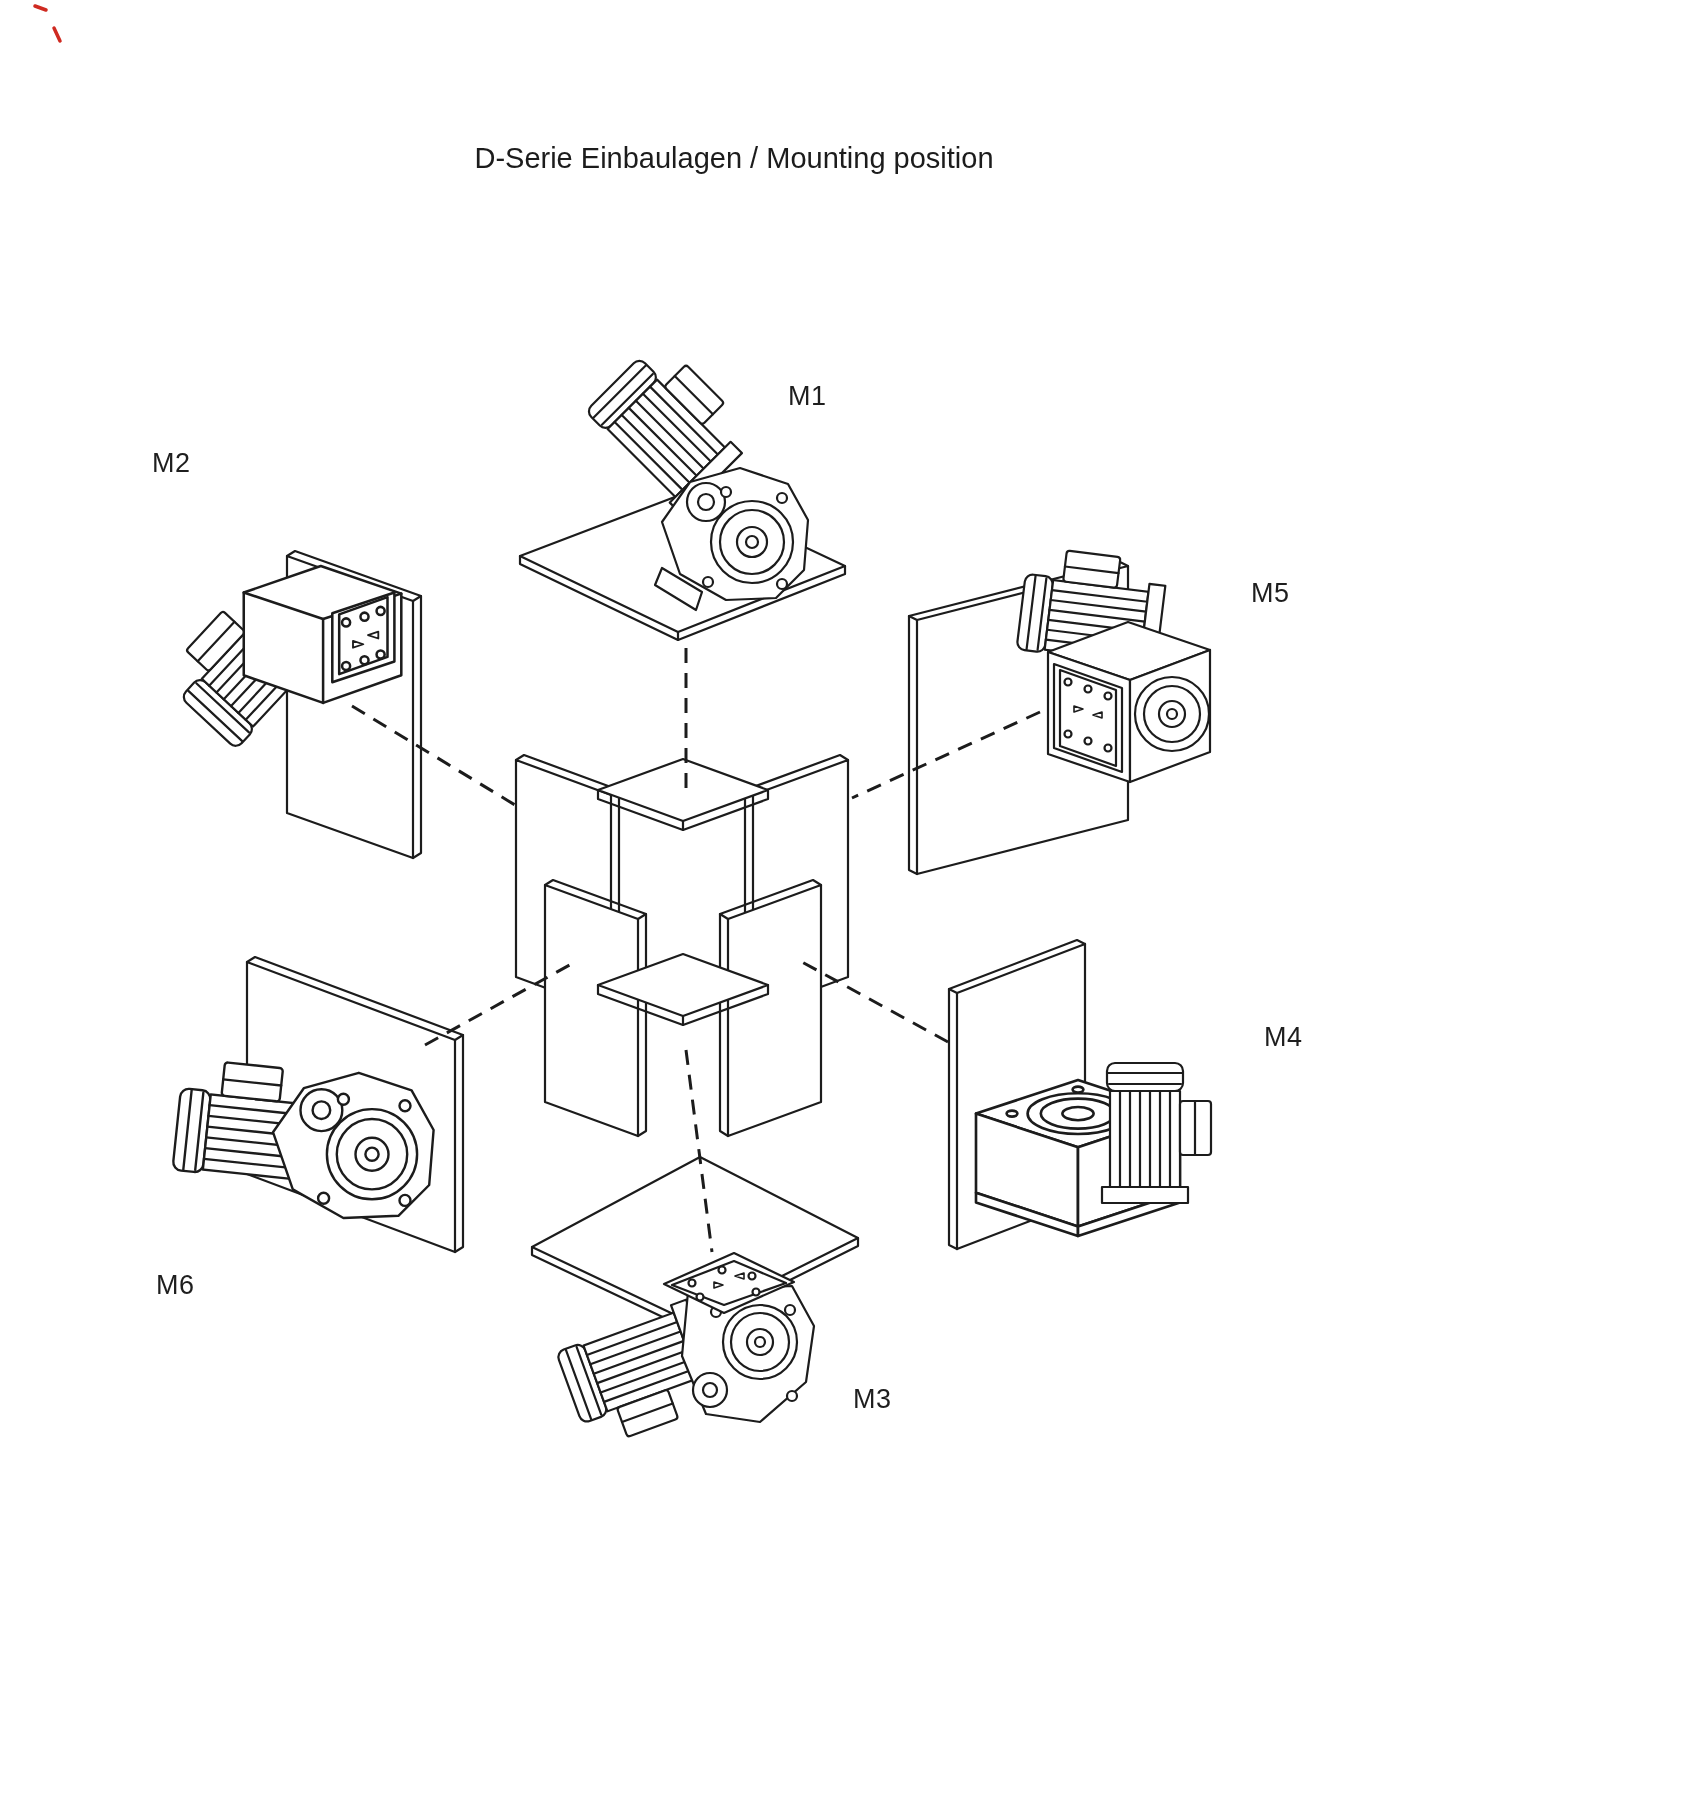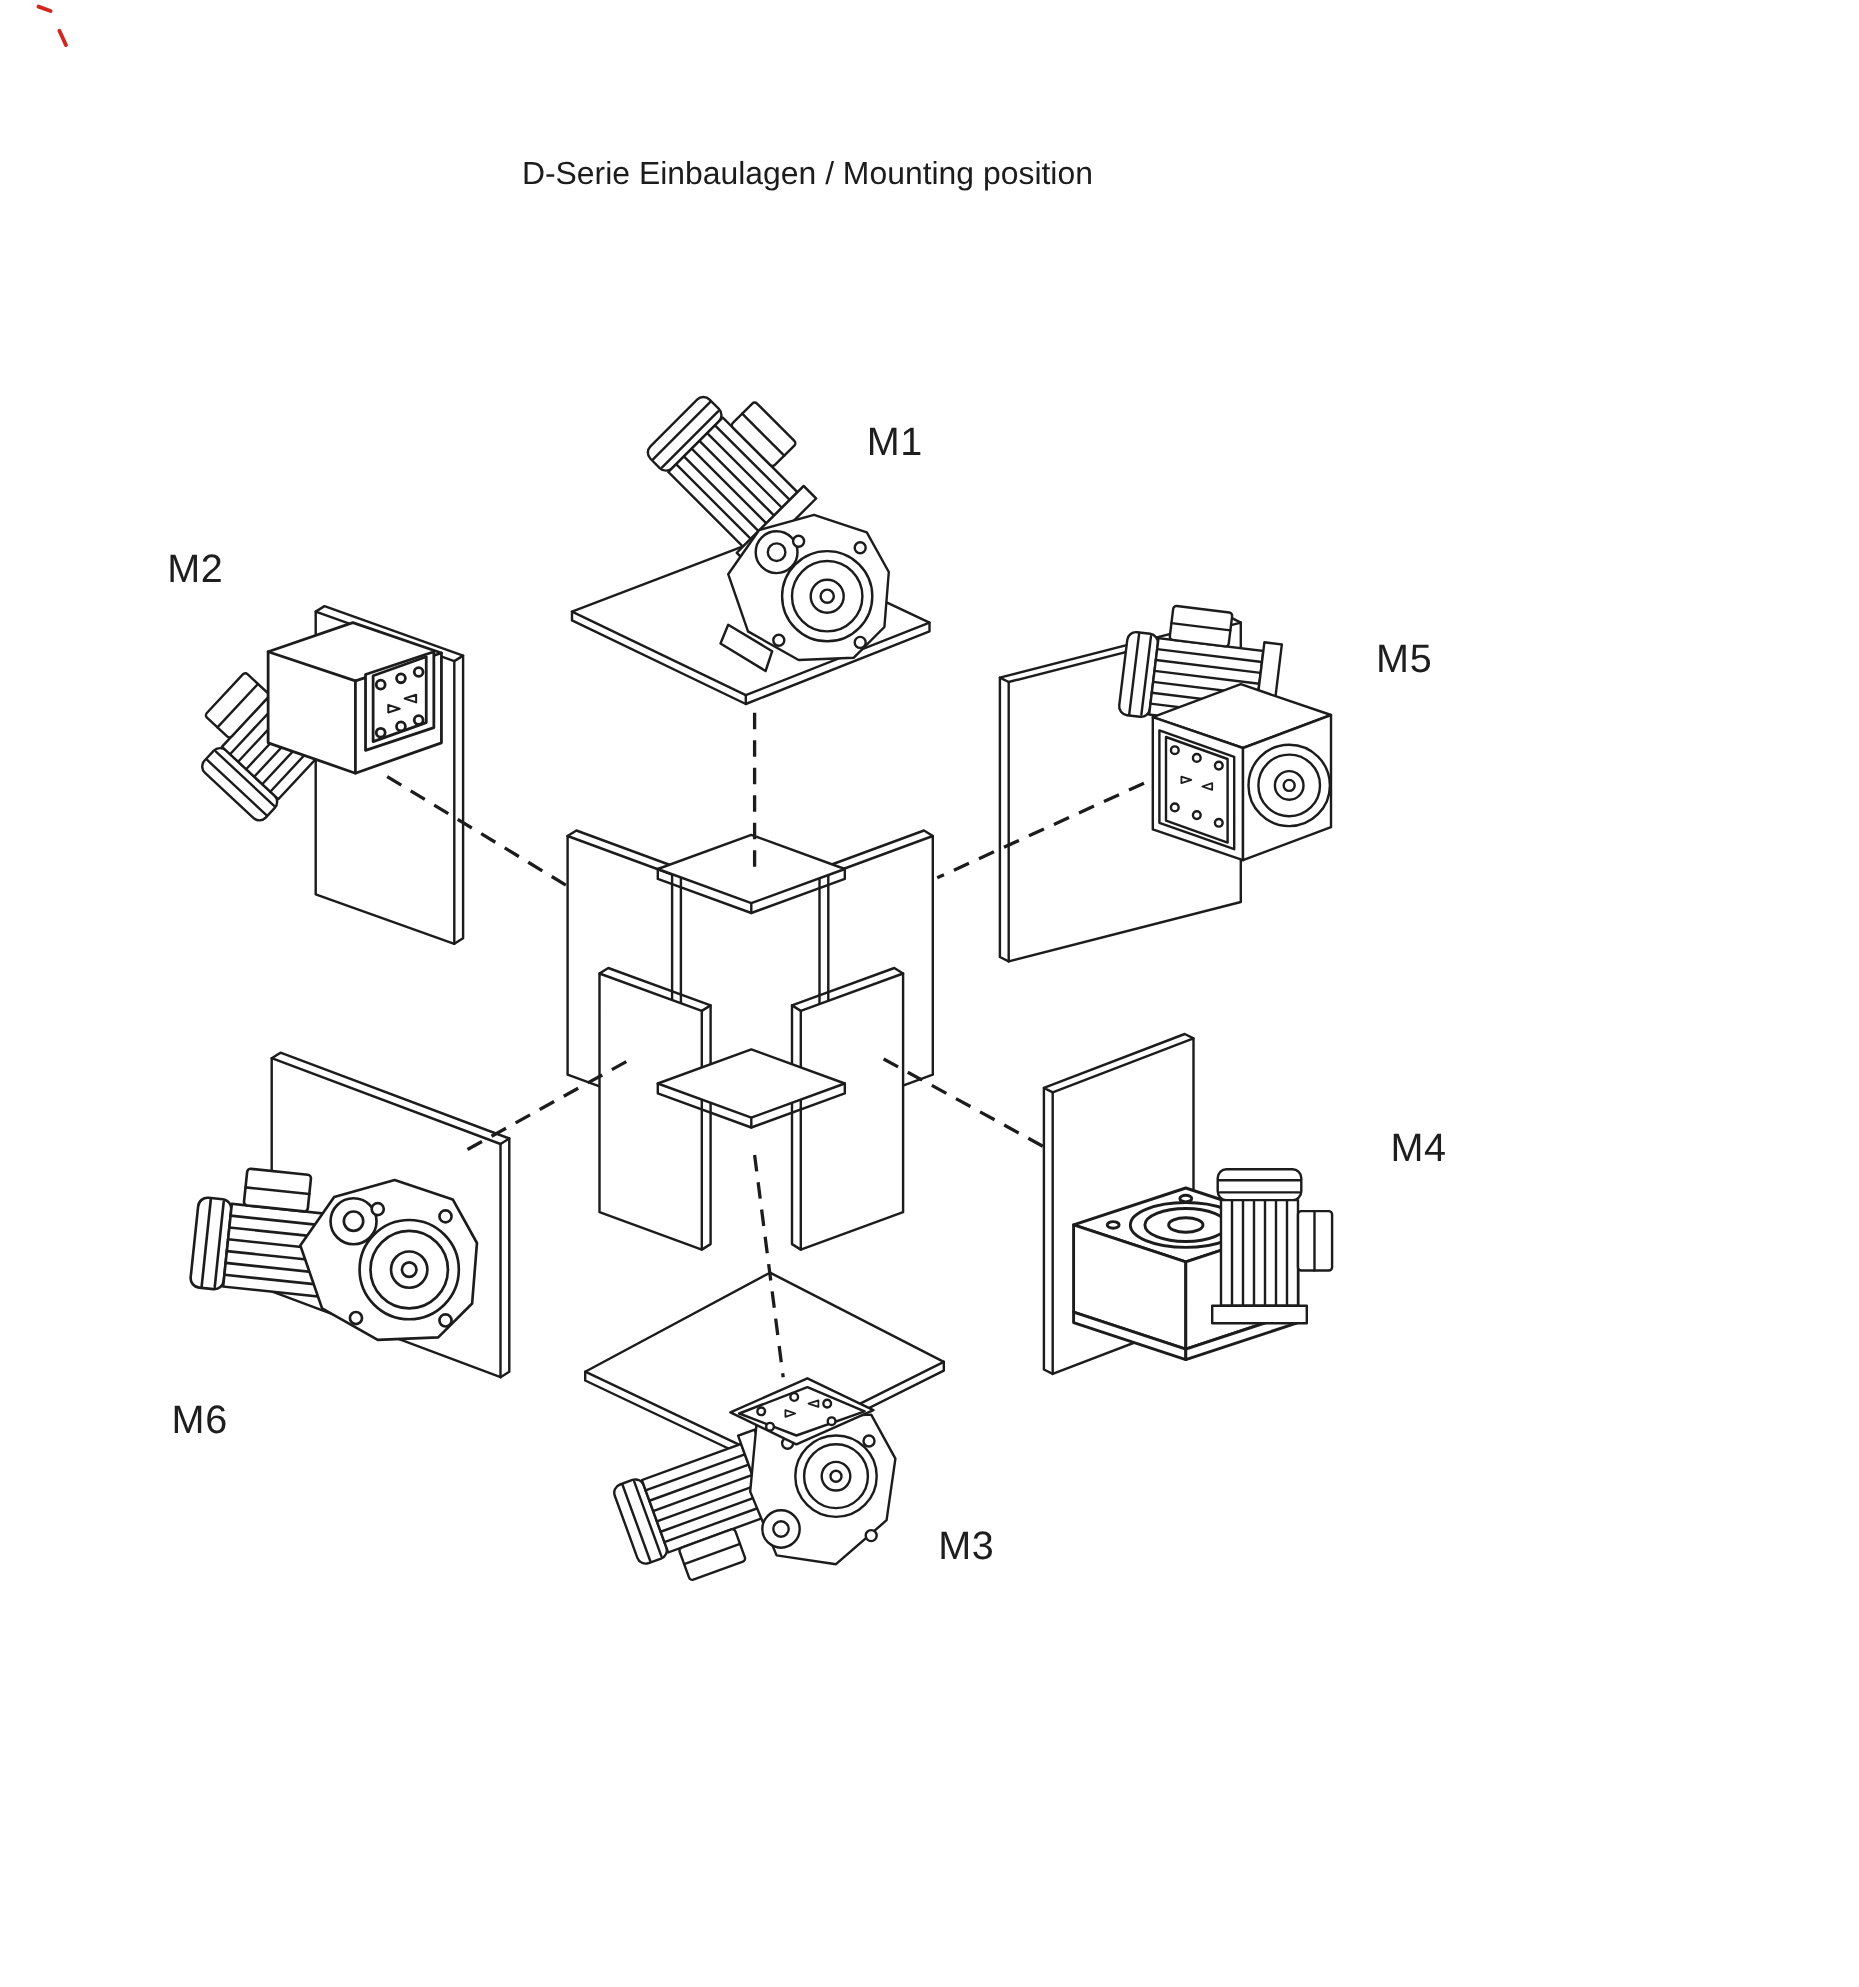--- a/index.html
+++ b/index.html
@@ -1,19 +1,19 @@
 <!DOCTYPE html>
 <html><head>
 <meta charset="utf-8">
 <style>
   html,body{margin:0;padding:0;background:#ffffff;}
   #page{position:relative;width:1690px;height:1476px;background:#ffffff;overflow:hidden;
         font-family:"Liberation Sans", sans-serif;color:#1e1e1e;}
   #art{position:absolute;left:0;top:0;}
-  .label{position:absolute;font-size:36px;color:#1e1e1e;letter-spacing:.5px;}
+  .label{position:absolute;font-size:27px;color:#1e1e1e;letter-spacing:.5px;}
   .title{position:absolute;top:142px;left:734px;transform:translateX(-50%);
          font-size:29px;white-space:nowrap;color:#1c1c1c;}
   
   .art{stroke:#1c1c1c;stroke-width:2.2;fill:#ffffff;stroke-linejoin:round;stroke-linecap:round;}
   .art path.nf,.art polyline,.art line{fill:none;}
   .dash{fill:none;stroke:#1c1c1c;stroke-width:3;stroke-dasharray:15 10;stroke-linecap:butt;}
   .tri{fill:#ffffff;stroke:#1c1c1c;stroke-width:1.6;}
   .red{stroke:#cf2a21;stroke-width:3.5;fill:none;stroke-linecap:round;}
 </style>
 </head>
@@ -222,19 +222,19 @@
 
     <g>
       <line class="red" x1="35" y1="6" x2="46" y2="10"></line>
       <line class="red" x1="54" y1="28" x2="60" y2="41"></line>
     </g>
   </svg>
 
   <div class="title">D-Serie Einbaulagen / Mounting position</div>
 
   <div class="label" style="left:788px;top:381px">M1</div>
-  <div class="label" style="left:152px;top:496px">M2</div>
+  <div class="label" style="left:152px;top:448px">M2</div>
   <div class="label" style="left:853px;top:1384px">M3</div>
   <div class="label" style="left:1264px;top:1022px">M4</div>
   <div class="label" style="left:1251px;top:578px">M5</div>
   <div class="label" style="left:156px;top:1270px">M6</div>
 
 </div>
 
 </body></html>

